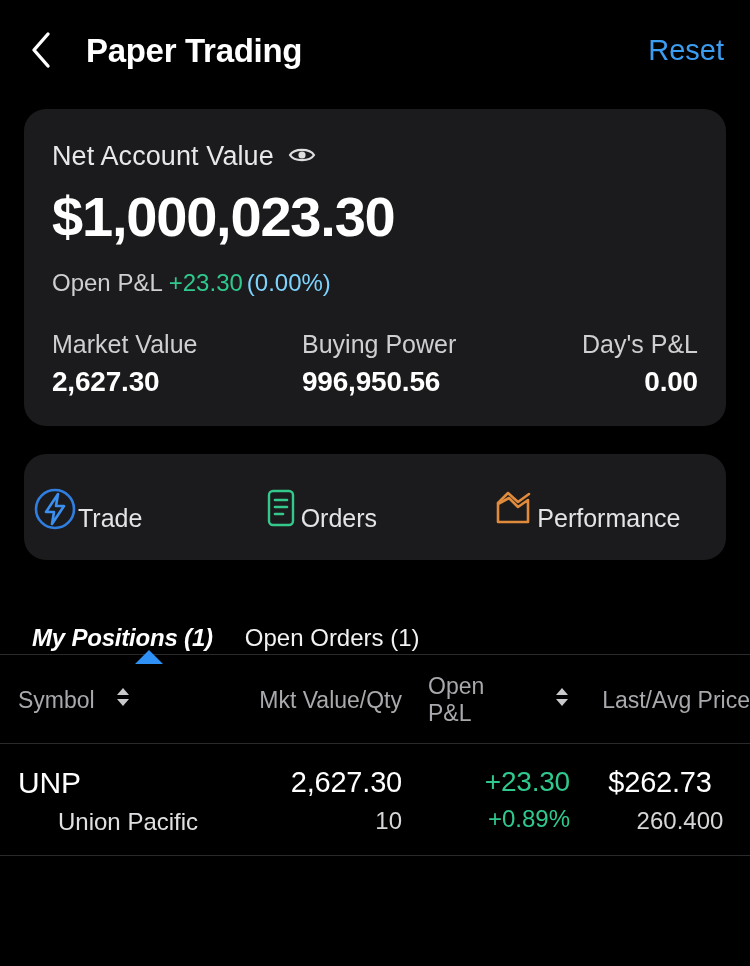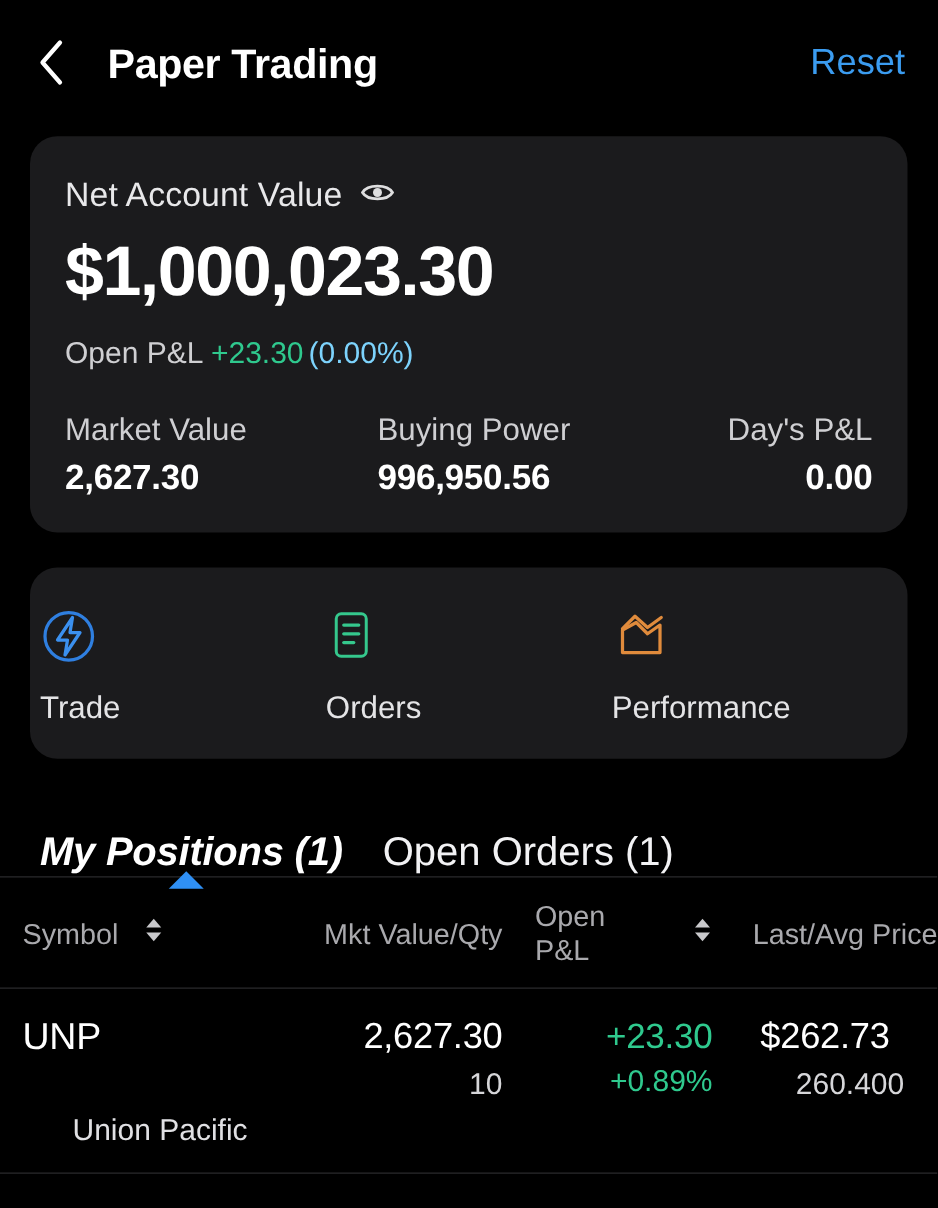--- a/index.html
+++ b/index.html
@@ -111,22 +111,22 @@
   .actions-card {
     background: #1b1b1d;
     border-radius: 22px;
     margin: 28px 24px 0 24px;
     padding: 30px 8px 26px 8px;
     display: flex;
   }
   .action {
     flex: 1;
     display: flex;
-    flex-direction: column;
-    align-items: flex-start;
+    flex-direction: row;
+    align-items: center;
     cursor: pointer;
   }
   .action-icon {
     height: 50px;
     display: flex;
     align-items: center;
     justify-content: center;
   }
   .action-label {
     margin-top: 18px;
@@ -137,21 +137,21 @@
   
   .tabs {
     display: flex;
     align-items: flex-end;
     padding: 0 0 0 32px;
     margin-top: 38px;
     position: relative;
     height: 56px;
   }
   .tab {
-    font-size: 32px;
+    font-size: 24px;
     cursor: pointer;
     line-height: 1;
     padding-bottom: 4px;
   }
   .tab.active {
     font-weight: bold;
     font-style: italic;
     color: #ffffff;
     letter-spacing: -0.2px;
   }
@@ -195,21 +195,21 @@
 
   .sort-icon { display: block; cursor: pointer; }
 
   .row {
     display: flex;
     align-items: flex-start;
     padding: 22px 0 20px 0;
     cursor: pointer;
   }
   .cell { display: flex; flex-direction: column; }
-  .c-symbol { width: 232px; padding-left: 18px; align-items: flex-start; gap: 36px; }
+  .c-symbol { width: 232px; padding-left: 18px; align-items: flex-start; }
   .c-mkt    { width: 170px; align-items: flex-end; }
   .c-pnl    { width: 168px; align-items: flex-end; padding-left: 26px; }
   .c-last   { flex: 1; align-items: center; }
 
   .primary {
     font-size: 29px;
     color: #ffffff;
     line-height: 1.15;
     letter-spacing: -0.2px;
   }

